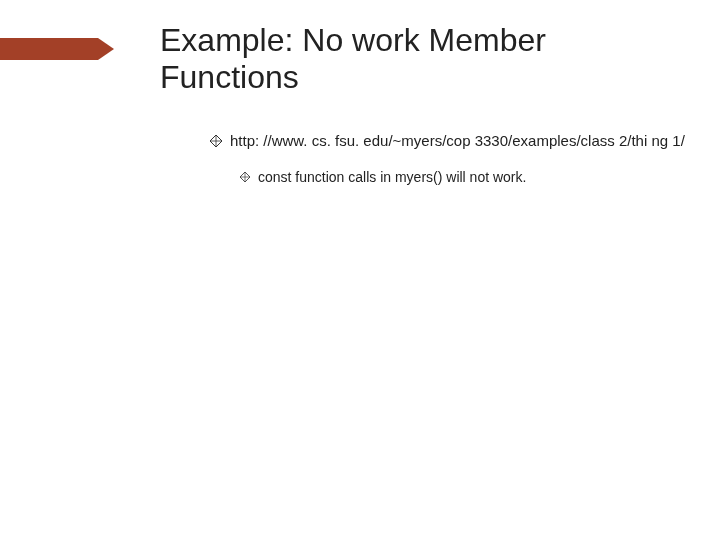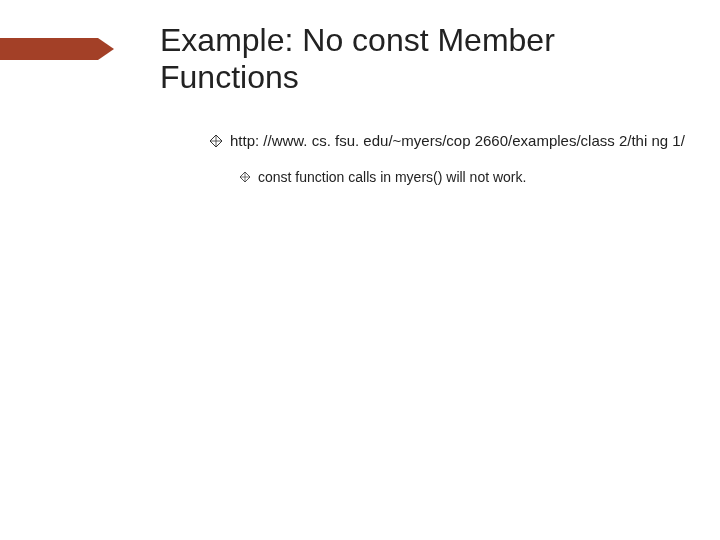--- a/index.html
+++ b/index.html
@@ -84,33 +84,33 @@
     height: 10px;
     margin-top: 3px;
   }
 </style>
 </head>
 <body>
 
 <div class="accent-bar"></div>
 <div class="accent-triangle"></div>
 
-<div class="title">Example:  No const Member Functions</div>
+<div class="title">Example:  No work Member Functions</div>
 
 <div class="content">
 
   <div class="bullet-row">
     <span class="bullet-icon">
       <svg width="12" height="12" viewBox="0 0 12 12">
         <polygon points="6,0 12,6 6,12 0,6" fill="none" stroke="#333" stroke-width="1"></polygon>
         <line x1="6" y1="0" x2="6" y2="12" stroke="#333" stroke-width="0.8"></line>
         <line x1="0" y1="6" x2="12" y2="6" stroke="#333" stroke-width="0.8"></line>
       </svg>
     </span>
-    <span class="bullet-text">http: //www. cs. fsu. edu/~myers/cop 2660/examples/class 2/thi ng 1/</span>
+    <span class="bullet-text">http: //www. cs. fsu. edu/~myers/cop 3330/examples/class 2/thi ng 1/</span>
   </div>
 
   <div class="subcontent">
     <div class="bullet-row">
       <span class="bullet-icon">
         <svg width="10" height="10" viewBox="0 0 12 12">
           <polygon points="6,0 12,6 6,12 0,6" fill="none" stroke="#333" stroke-width="1"></polygon>
           <line x1="6" y1="0" x2="6" y2="12" stroke="#333" stroke-width="0.8"></line>
           <line x1="0" y1="6" x2="12" y2="6" stroke="#333" stroke-width="0.8"></line>
         </svg>

